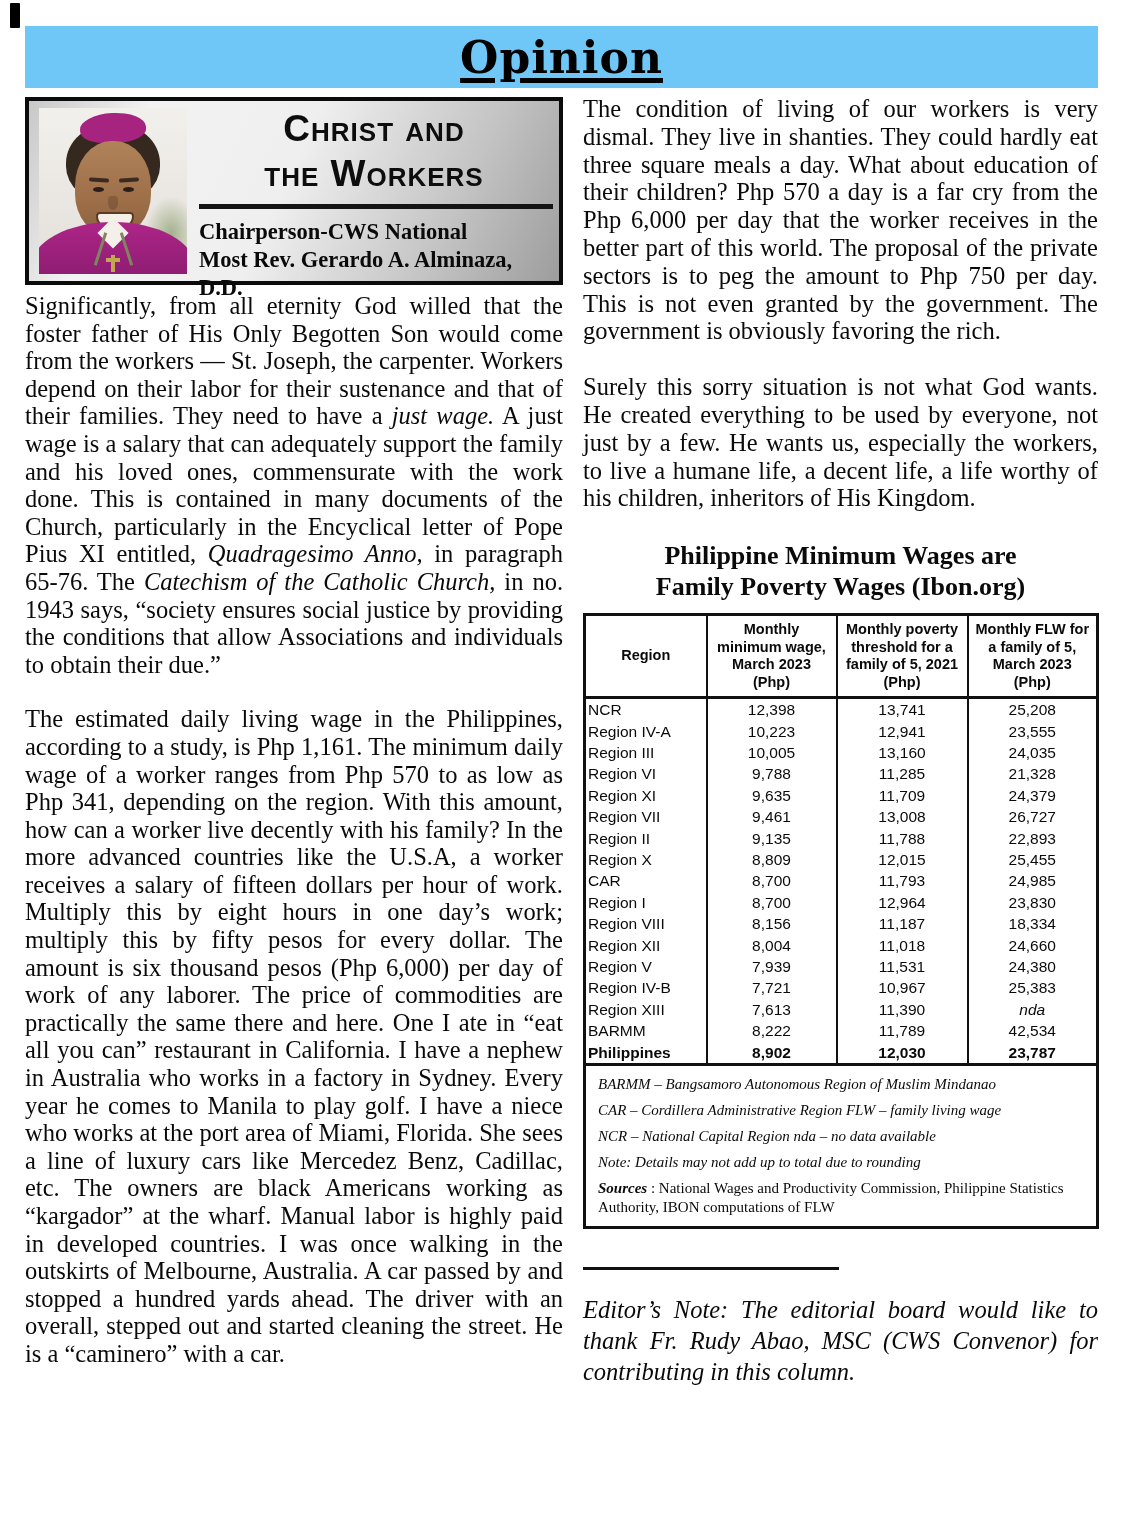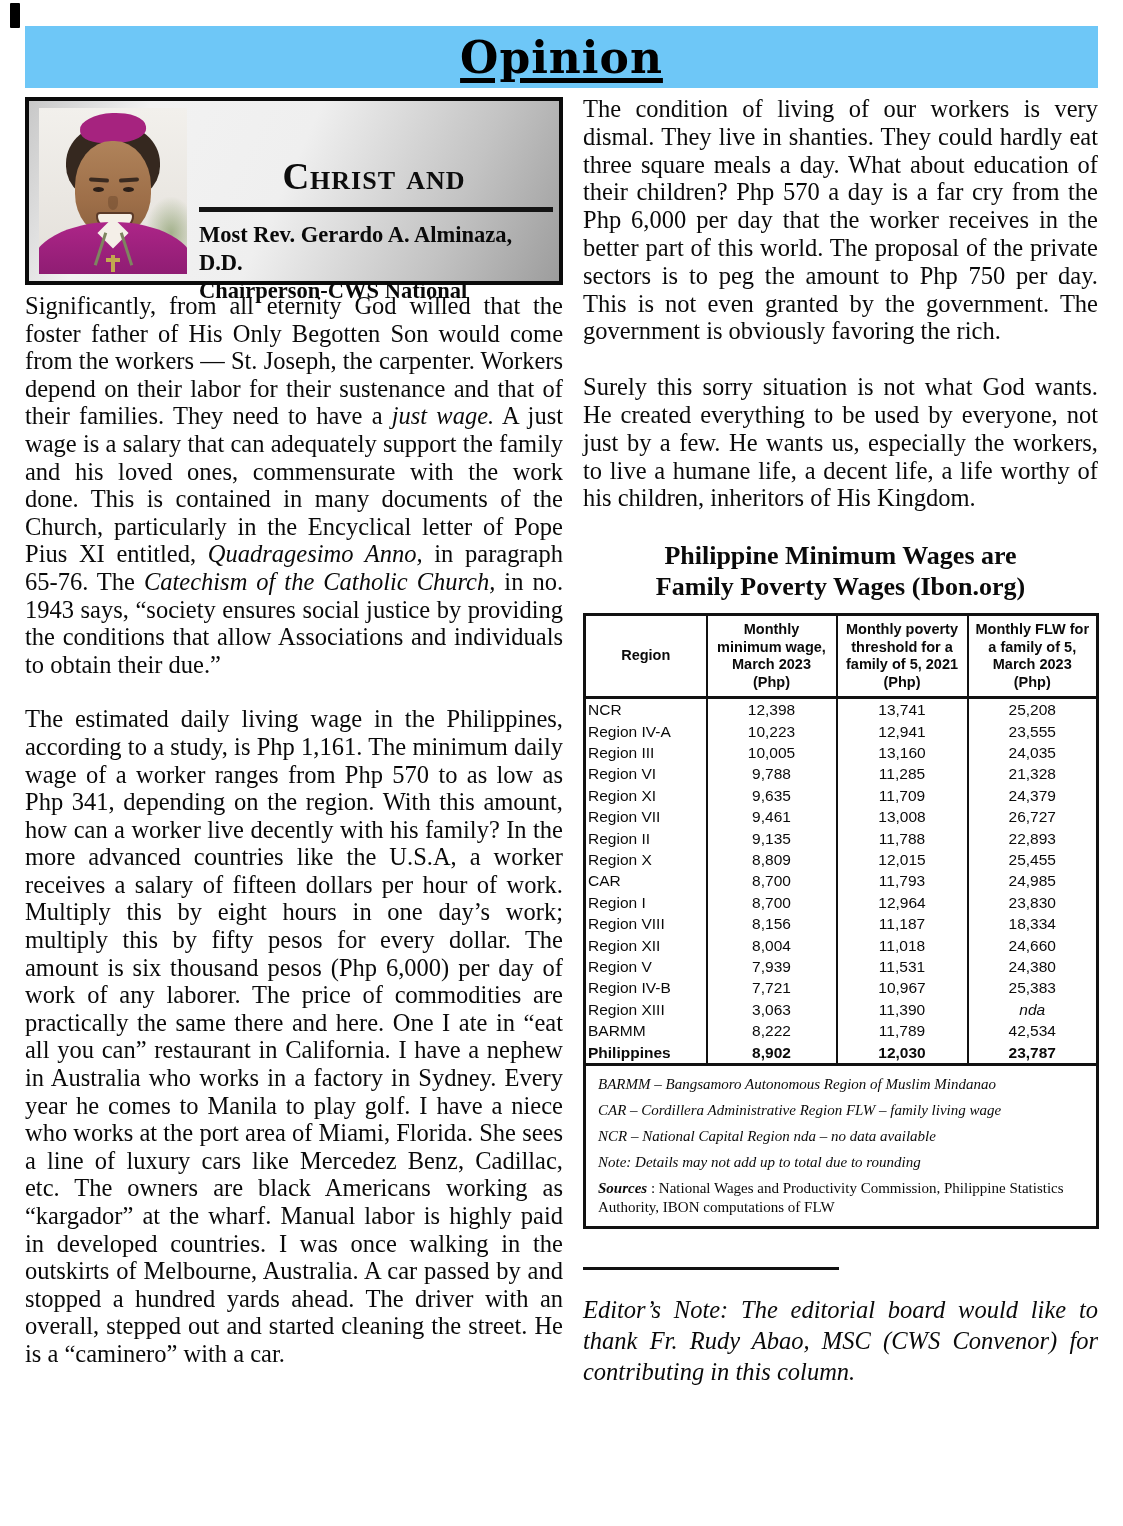--- a/index.html
+++ b/index.html
@@ -30,22 +30,22 @@
   .photo .smile{position:absolute;left:57px;top:104px;width:34px;height:13px;background:#f5efe6;
         border:2px solid #5b3a28;border-radius:5px 5px 16px 16px;}
   .photo .body{position:absolute;left:-8px;right:-8px;bottom:0;height:52px;
         background:linear-gradient(180deg,#ad2588 0%,#8f1d73 100%);border-radius:55% 55% 0 0/95% 95% 0 0;}
   .photo .collar{position:absolute;left:63px;bottom:30px;width:22px;height:22px;background:#f4efe8;transform:rotate(45deg);}
   .photo .chain-l,.photo .chain-r{position:absolute;width:3px;height:34px;background:#7e8560;bottom:8px;}
   .photo .chain-l{left:60px;transform:rotate(18deg);} .photo .chain-r{left:86px;transform:rotate(-18deg);}
   .photo .cross-v{position:absolute;left:72px;bottom:2px;width:4px;height:17px;background:#c2a94f;}
   .photo .cross-h{position:absolute;left:67px;bottom:12px;width:14px;height:4px;background:#c2a94f;}
   .box-right{position:absolute;left:166px;top:5px;right:6px;bottom:5px;}
-  .art-title{text-align:center;font-family:Liberation Serif, serif;font-weight:bold;font-variant:small-caps;
-        font-size:37px;line-height:45px;letter-spacing:1px;color:#0d0d0d;margin-top:48px;}
+  .art-title{text-align:center;font-family:Liberation Sans, sans-serif;font-weight:bold;font-variant:small-caps;
+        font-size:37px;line-height:45px;letter-spacing:1px;color:#0d0d0d;}
   .title-rule{height:5px;background:#141414;margin:8px 0 9px 4px;}
   .author{font-weight:bold;font-size:22.5px;line-height:28px;padding-left:4px;}
   
   .col-left{position:absolute;left:25px;top:292px;width:538px;}
   .col-left p{margin:0 0 27px 0;font-size:24.5px;line-height:27.6px;text-align:justify;}
   .col-right{position:absolute;left:583px;top:95px;width:515px;}
   .col-right p.body-p{margin:0 0 28px 0;font-size:24.5px;line-height:27.8px;text-align:justify;}
   .table-title{margin:24px 0 0 0;text-align:center;font-weight:bold;font-size:26px;line-height:31px;}
   
   table.wage{border-collapse:collapse;table-layout:fixed;margin-top:11px;width:513px;
@@ -96,24 +96,25 @@
       <div class="body"></div>
       <div class="collar"></div>
       <div class="chain-l"></div>
       <div class="chain-r"></div>
       <div class="cross-v"></div>
       <div class="cross-h"></div>
     </div>
     <div class="box-right">
       <div class="art-title">
         <div>Christ and</div>
+        <div>the Workers</div>
       </div>
       <div class="title-rule"></div>
+      <div class="author">Chairperson-CWS National</div>
       <div class="author">Most Rev. Gerardo A. Alminaza, D.D.</div>
-      <div class="author">Chairperson-CWS National</div>
     </div>
   </div>
 
   <div class="col-left">
     <p><span>Significantly, from all eternity God willed that the foster father of His Only Begotten Son would come from the workers — St. Joseph, the carpenter. Workers depend on their labor for their sustenance and that of their families. They need to have a </span><i>just wage.</i><span> A just wage is a salary that can adequately support the family and his loved ones, commensurate with the work done. This is contained in many documents of the Church, particularly in the Encyclical letter of Pope Pius XI entitled, </span><i>Quadragesimo Anno,</i><span> in paragraph 65-76. The </span><i>Catechism of the Catholic Church,</i><span> in no. 1943 says, “society ensures social justice by providing the conditions that allow Associations and individuals to obtain their due.”</span></p>
     <p><span>The estimated daily living wage in the Philippines, according to a study, is Php 1,161. The minimum daily wage of a worker ranges from Php 570 to as low as Php 341, depending on the region. With this amount, how can a worker live decently with his family? In the more advanced countries like the U.S.A, a worker receives a salary of fifteen dollars per hour of work. Multiply this by eight hours in one day’s work; multiply this by fifty pesos for every dollar. The amount is six thousand pesos (Php 6,000) per day of work of any laborer. The price of commodities are practically the same there and here. One I ate in “eat all you can” restaurant in California. I have a nephew in Australia who works in a factory in Sydney. Every year he comes to Manila to play golf. I have a niece who works at the port area of Miami, Florida. She sees a line of luxury cars like Mercedez Benz, Cadillac, etc. The owners are black Americans working as “kargador” at the wharf. Manual labor is highly paid in developed countries. I was once walking in the outskirts of Melbourne, Australia. A car passed by and stopped a hundred yards ahead. The driver with an overall, stepped out and started cleaning the street. He is a “caminero” with a car.</span></p>
   </div>
 
   <div class="col-right">
     <p class="body-p">The condition of living of our workers is very dismal. They live in shanties. They could hardly eat three square meals a day. What about education of their children? Php 570 a day is a far cry from the Php 6,000 per day that the worker receives in the better part of this world. The proposal of the private sectors is to peg the amount to Php 750 per day. This is not even granted by the government. The government is obviously favoring the rich.</p>
@@ -228,21 +229,21 @@
             <td>24,380</td>
           </tr>
           <tr>
             <td>Region IV-B</td>
             <td>7,721</td>
             <td>10,967</td>
             <td>25,383</td>
           </tr>
           <tr>
             <td>Region XIII</td>
-            <td>3,063</td>
+            <td>7,613</td>
             <td>11,390</td>
             <td style="font-style: italic;">nda</td>
           </tr>
           <tr>
             <td>BARMM</td>
             <td>8,222</td>
             <td>11,789</td>
             <td>42,534</td>
           </tr>
         </tbody>

